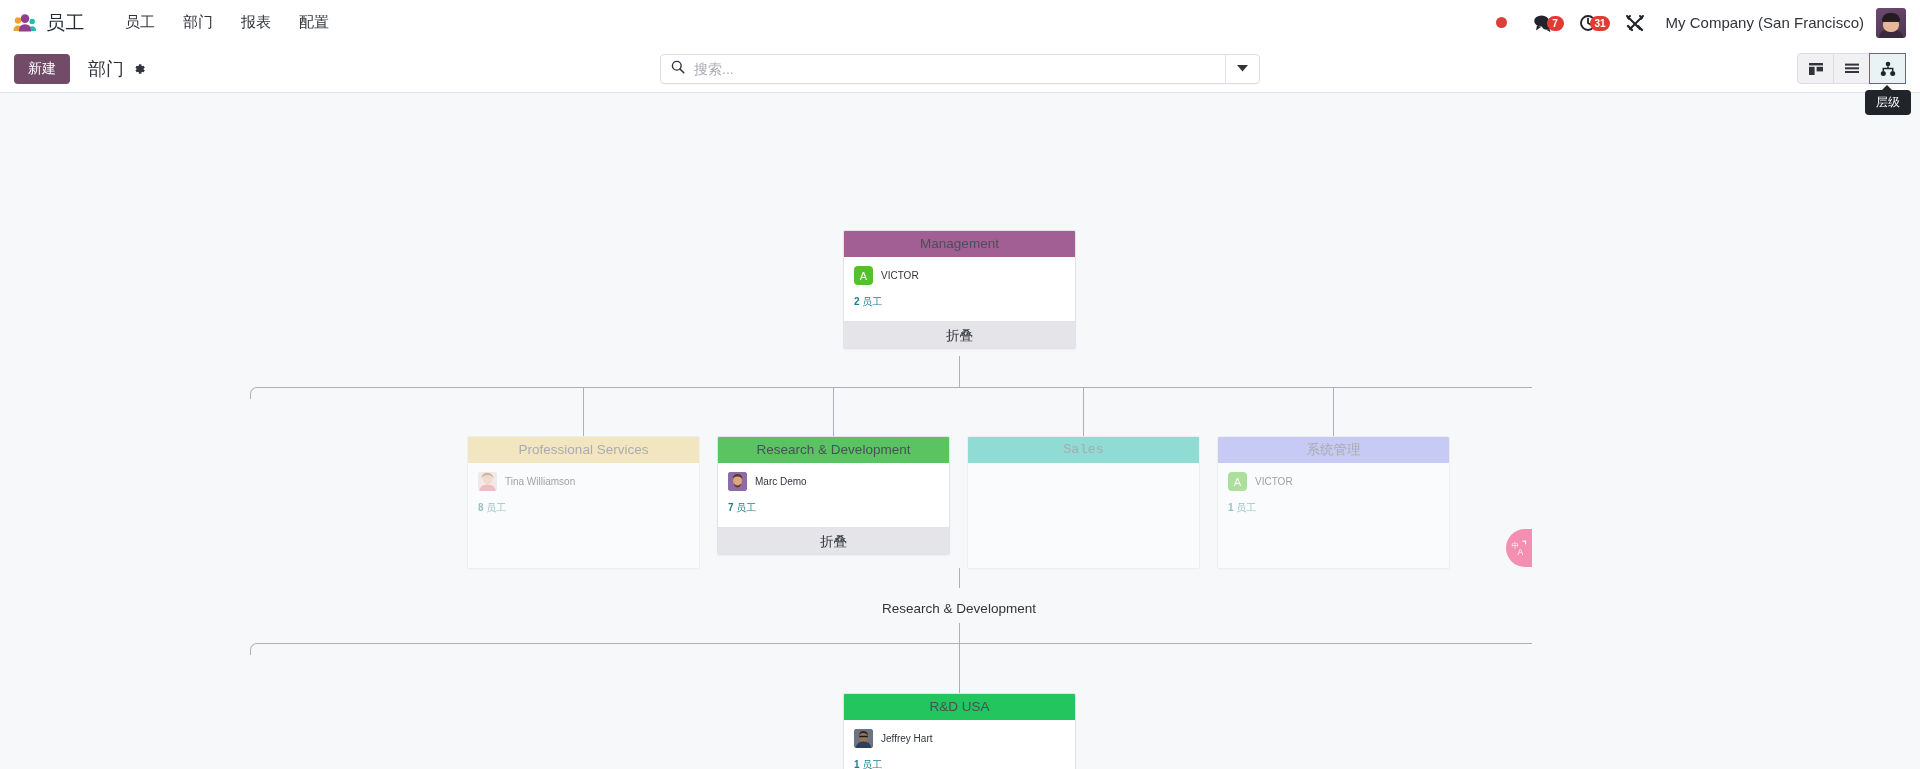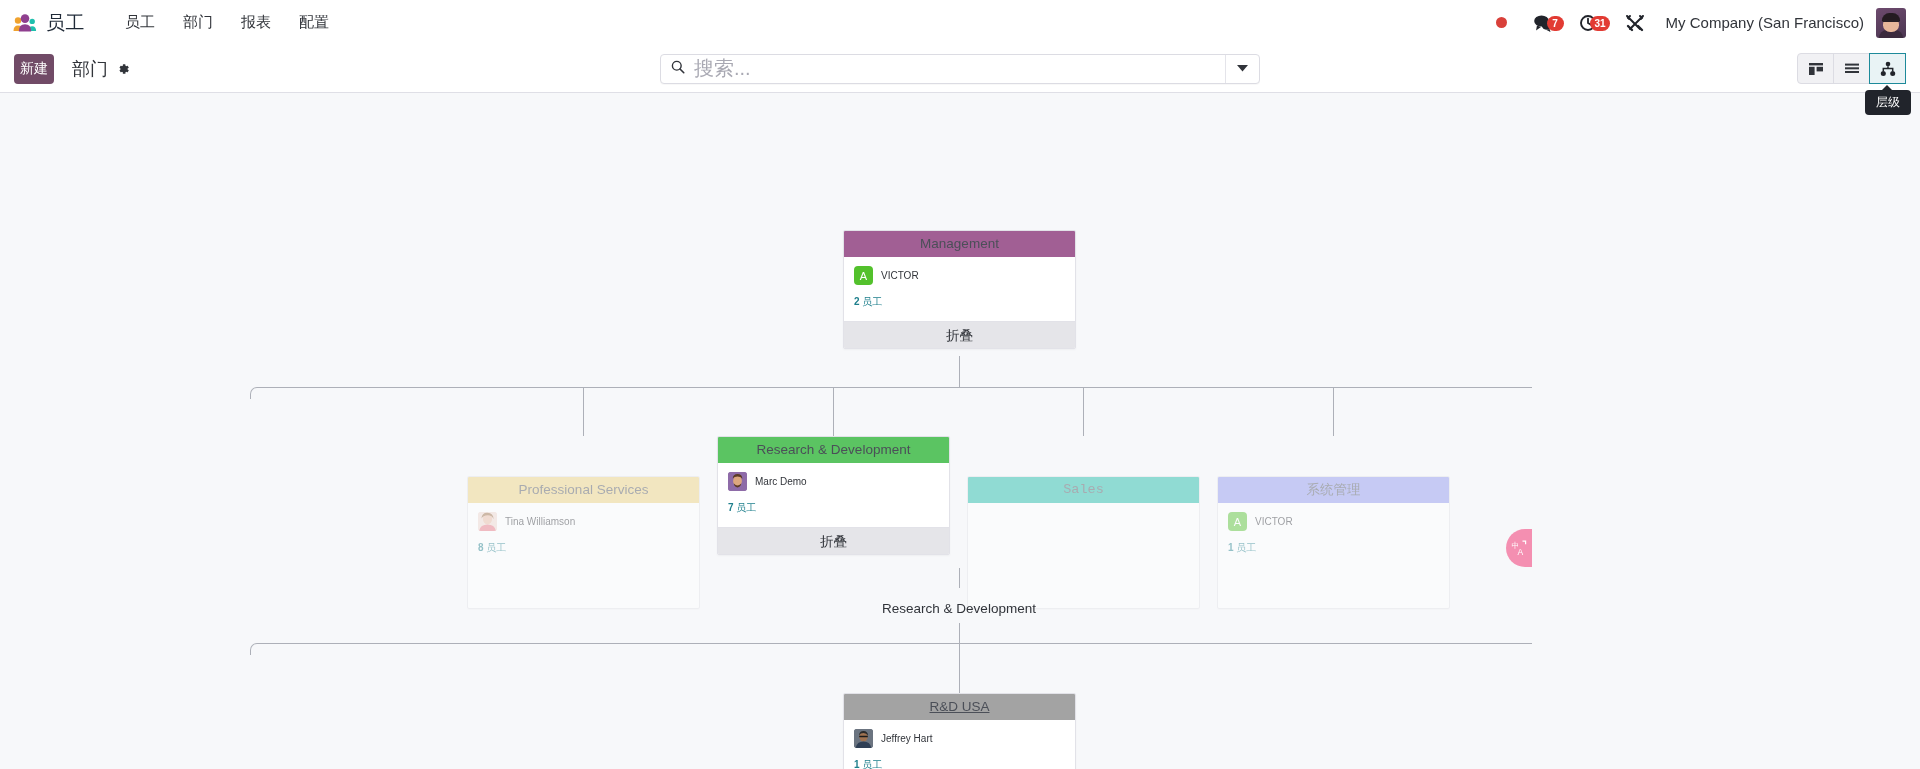--- a/index.html
+++ b/index.html
@@ -48,36 +48,36 @@
   .ua-gl { position:absolute; left:7px; top:12px; width:16px; height:4px; border-top:2px solid #2a2026;}
   .ua-body { position:absolute; left:3px; bottom:0; width:24px; height:8px; border-radius:10px 10px 0 0; background:#3b2a3d;}
 
   
   .control-panel {
     height: 48px; background: #ffffff; border-bottom: 1px solid #dfdfe6;
     display: flex; align-items: center; padding: 0 14px; position: relative; z-index: 30;
   }
   .btn-new {
     background: #714b67; color: #fff; border: none; border-radius: 4px;
-    font-size: 14px; padding: 6px 6px; cursor: pointer; font-family: inherit;
+    font-size: 14px; padding: 6px 14px; cursor: pointer; font-family: inherit;
   }
   .breadcrumb { display: flex; align-items: center; margin-left: 18px; gap: 8px; }
   .breadcrumb-title { font-size: 18px; color: #31343a; }
   .gear-icon { cursor: pointer; display: flex; align-items: center; }
 
   .search-wrap {
     position: absolute; left: 50%; transform: translateX(-50%);
     display: flex; align-items: stretch;
     width: 600px; height: 30px;
     border: 1px solid #dcdce3; border-radius: 4px; background: #fff;
     box-shadow: 0 1px 1px rgba(0,0,0,.03);
   }
   .search-field { flex: 1; display: flex; align-items: center; gap: 9px; padding: 0 10px; }
   .search-input {
-    border: none; outline: none; font-size: 20px; color: #ec4899;
+    border: none; outline: none; font-size: 14px; color: #ec4899;
     font-family: inherit; width: 100%; background: transparent;
   }
   .search-input::placeholder { color: #a9a9b3; }
   .search-toggle {
     width: 34px; border-left: 1px solid #e4e4ea;
     display: flex; align-items: center; justify-content: center; cursor: pointer;
   }
 
   .view-switcher { margin-left: auto; display: flex; align-items: stretch; position: relative; }
   .view-btn {
@@ -119,21 +119,21 @@
     align-items: center; justify-content: center; border-radius: 4px;
   }
   .p-name { font-size: 10px; color: #31343a; }
   .emp-link { font-size: 10px; color: #1e7f8c; cursor: pointer; }
   .emp-link .num { font-weight: bold; }
   .card-foot {
     height: 27px; line-height: 27px; text-align: center;
     background: #e5e5e9; color: #31343a; font-size: 13.5px; cursor: pointer;
     border-top: 1px solid #e2e2e8;
   }
-  .dim { opacity: .45; margin-top: 40px; }
+  .dim { opacity: .45; }
 
   
   .conn-v { position: absolute; width: 1px; background: #adb0b8; }
   .conn-bar {
     position: absolute; height: 12px;
     border-top: 1.6px solid #adb0b8;
     border-left: 1.6px solid #adb0b8;
     border-right: 1.6px solid #adb0b8;
     border-radius: 7px 7px 0 0;
   }
@@ -350,21 +350,21 @@
     </div>
   </div>
 
   <div class="conn-v" style="left:959px; top:475px; height:20px;"></div>
   <div class="conn-label" style="left:759px; top:508px; width:400px;">Research &amp; Development</div>
   <div class="conn-v" style="left:959px; top:530px; height:27px;"></div>
   <div class="conn-bar" style="left:250px; top:550px; width:1420px;"></div>
   <div class="conn-v" style="left:959px; top:550px; height:50px;"></div>
 
   <div class="org-card" style="left:843px; top:600px;">
-    <div class="card-head" style="background:#a3a3a3;text-decoration:underline;">R&amp;D USA</div>
+    <div class="card-head" style="background:#22c55e;">R&amp;D USA</div>
     <div class="card-body">
       <div class="card-person">
         <span class="p-avatar" style="background:#556070;">
           <svg width="19" height="19" viewBox="0 0 19 19">
             <rect width="19" height="19" fill="#6b7480"></rect>
             <ellipse cx="9.5" cy="7.8" rx="4.2" ry="4.8" fill="#9f7352"></ellipse>
             <path d="M5 6.4 Q5.4 2 9.5 2 Q13.8 2 14 6.6 Q12.4 4 9.5 4 Q6.4 4 5 6.4Z" fill="#2b2b2b"></path>
             <path d="M5.2 7.6 L13.8 7.6" stroke="#1b1b1b" stroke-width="1.5"></path>
             <path d="M1.6 19 Q3 12.6 9.5 12.6 Q16 12.6 17.4 19 Z" fill="#2f3f55"></path>
           </svg>

